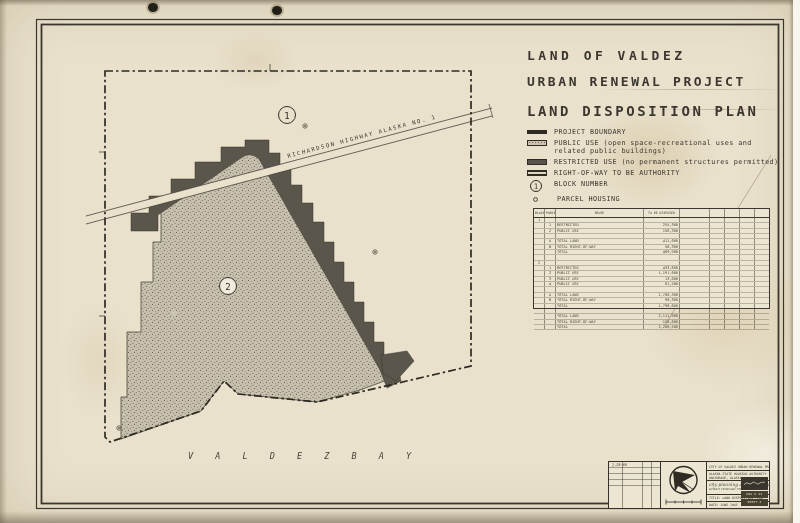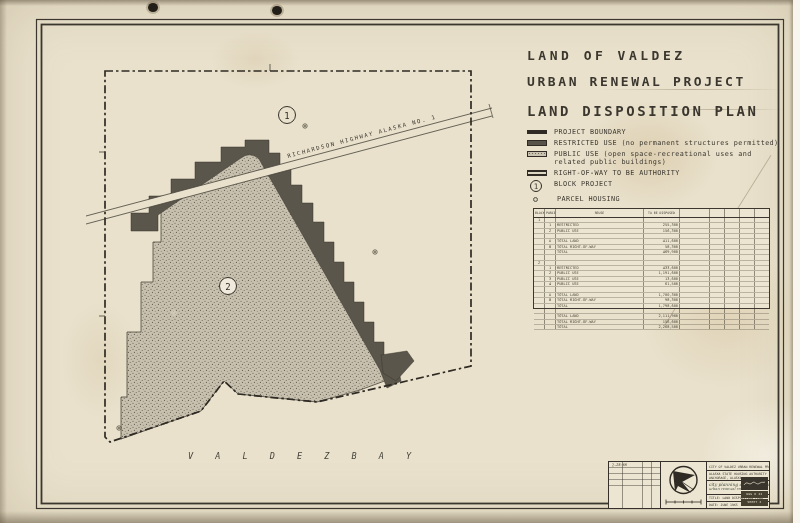--- a/index.html
+++ b/index.html
@@ -146,44 +146,44 @@
     <div class="t-plan">LAND DISPOSITION PLAN</div>
     <div class="legend" id="legend">
     <div class="l-row">
       <span class="sw boundary"></span>
       <span class="l-label">
         <span class="ln1">PROJECT BOUNDARY</span>
       </span>
     </div>
 
     <div class="l-row">
+      <span class="sw public"></span>
+      <span class="l-label">
+        <span class="ln1">PUBLIC USE (open space-recreational uses and</span><br class="br2"><span class="ln2">related public buildings)</span>
+      </span>
+    </div>
+
+    <div class="l-row">
       <span class="sw restricted"></span>
       <span class="l-label">
         <span class="ln1">RESTRICTED USE (no permanent structures permitted)</span>
       </span>
     </div>
 
     <div class="l-row">
-      <span class="sw public"></span>
-      <span class="l-label">
-        <span class="ln1">PUBLIC USE (open space-recreational uses and</span><br class="br2"><span class="ln2">related public buildings)</span>
-      </span>
-    </div>
-
-    <div class="l-row">
       <span class="sw row"></span>
       <span class="l-label">
         <span class="ln1">RIGHT-OF-WAY TO BE AUTHORITY</span>
       </span>
     </div>
 
     <div class="l-row">
       <span class="sw block">1</span>
       <span class="l-label">
-        <span class="ln1">BLOCK PROJECT</span>
+        <span class="ln1">BLOCK NUMBER</span>
       </span>
     </div>
 
     <div class="l-row">
       <span class="sw parcel"></span>
       <span class="l-label">
         <span class="ln1">PARCEL HOUSING</span>
       </span>
     </div>
   </div>

